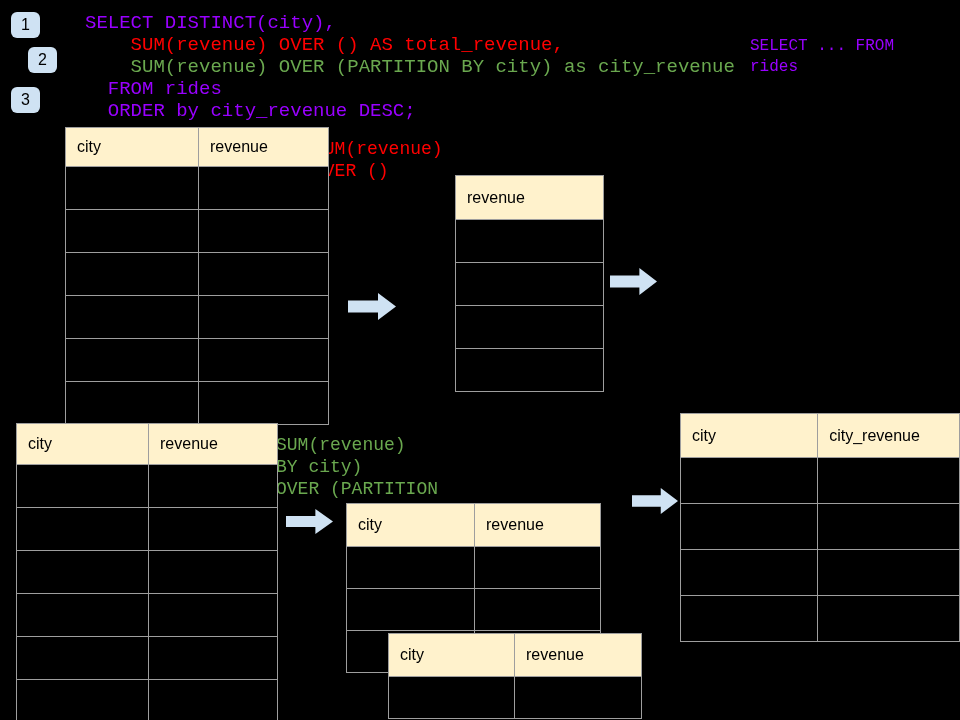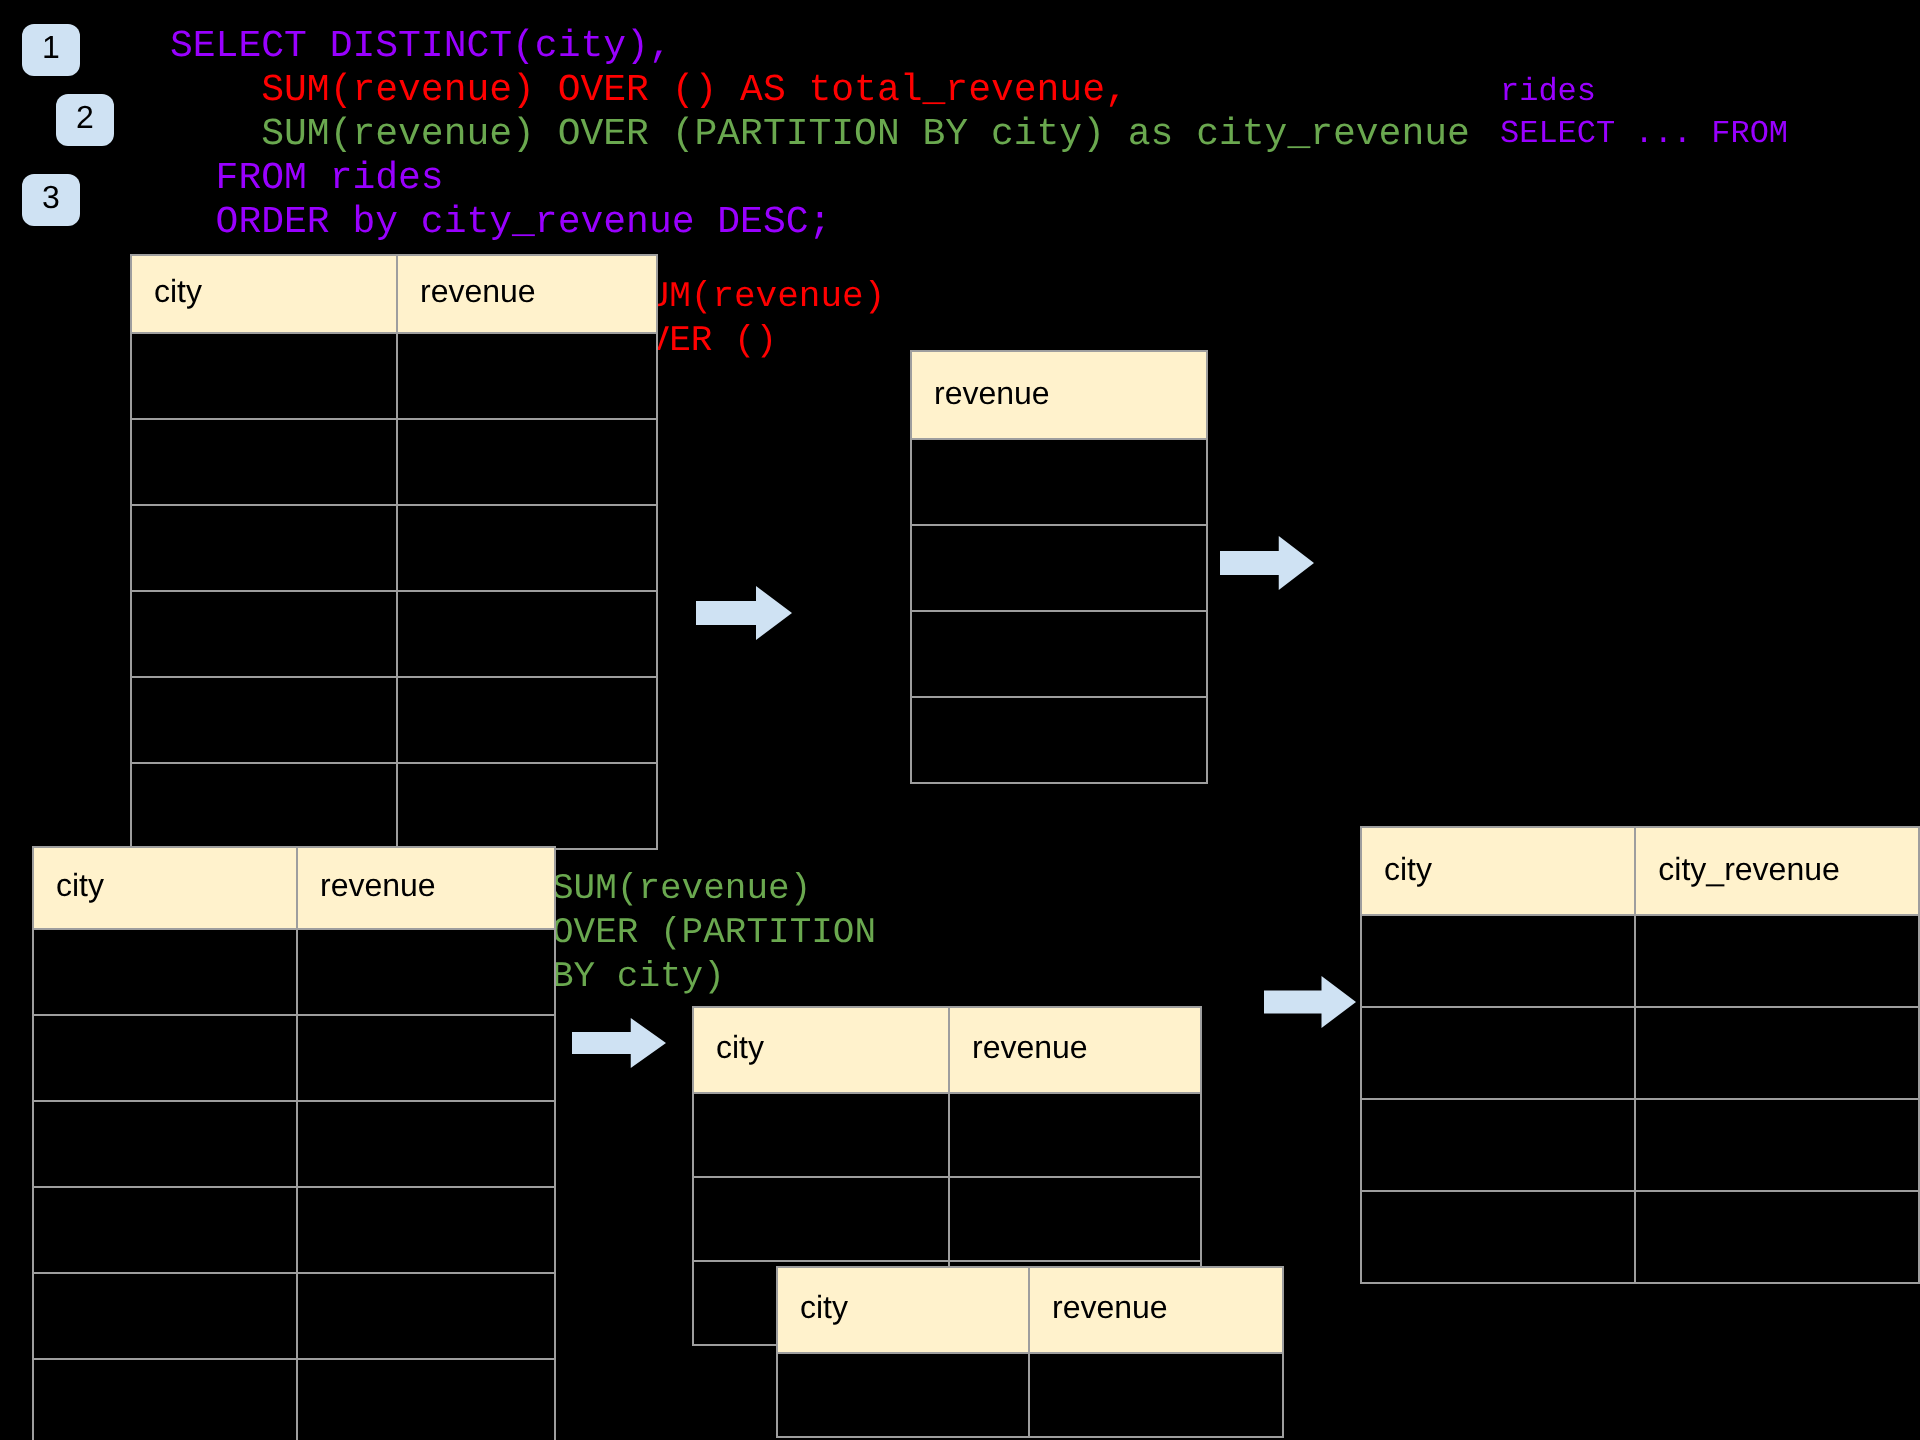--- a/index.html
+++ b/index.html
@@ -29,25 +29,25 @@
 <body>
 
 <div id="canvas">
 
   <div class="badge" style="left:11px;top:12px">1</div>
   <div class="badge" style="left:28px;top:47px">2</div>
   <div class="badge" style="left:11px;top:87px">3</div>
 
   <div class="codeblock" style="left:85px;top:12px;font-size:19px;line-height:22px"><div style="color: rgb(153, 0, 255);">SELECT DISTINCT(city),</div><div style="color: rgb(255, 0, 0);">    SUM(revenue) OVER () AS total_revenue,</div><div style="color: rgb(106, 168, 79);">    SUM(revenue) OVER (PARTITION BY city) as city_revenue</div><div style="color: rgb(153, 0, 255);">  FROM rides</div><div style="color: rgb(153, 0, 255);">  ORDER by city_revenue DESC;</div></div>
 
-  <div class="codeblock" style="left:750px;top:36px;font-size:16px;line-height:21px"><div style="color: rgb(153, 0, 255);">rides</div><div style="color: rgb(153, 0, 255);">SELECT ... FROM</div></div>
+  <div class="codeblock" style="left:750px;top:36px;font-size:16px;line-height:21px"><div style="color: rgb(153, 0, 255);">SELECT ... FROM</div><div style="color: rgb(153, 0, 255);">rides</div></div>
 
   <div class="codeblock" style="left:313px;top:138px;font-size:18px;line-height:22px"><div style="color: rgb(255, 0, 0);">SUM(revenue)</div><div style="color: rgb(255, 0, 0);">OVER ()</div></div>
 
-  <div class="codeblock" style="left:276px;top:434px;font-size:18px;line-height:22px"><div style="color: rgb(106, 168, 79);">SUM(revenue)</div><div style="color: rgb(106, 168, 79);">OVER (PARTITION</div><div style="color: rgb(106, 168, 79);">BY city)</div></div>
+  <div class="codeblock" style="left:276px;top:434px;font-size:18px;line-height:22px"><div style="color: rgb(106, 168, 79);">SUM(revenue)</div><div style="color: rgb(106, 168, 79);">BY city)</div><div style="color: rgb(106, 168, 79);">OVER (PARTITION</div></div>
 
   <div class="tblwrap" style="left:65px;top:127px">
       <table class="dtable">
         <thead>
           <tr>
             <th style="width: 121px; height: 38px;">city</th>
             <th style="width: 118px; height: 38px;">revenue</th>
           </tr>
         </thead>
         <tbody>

